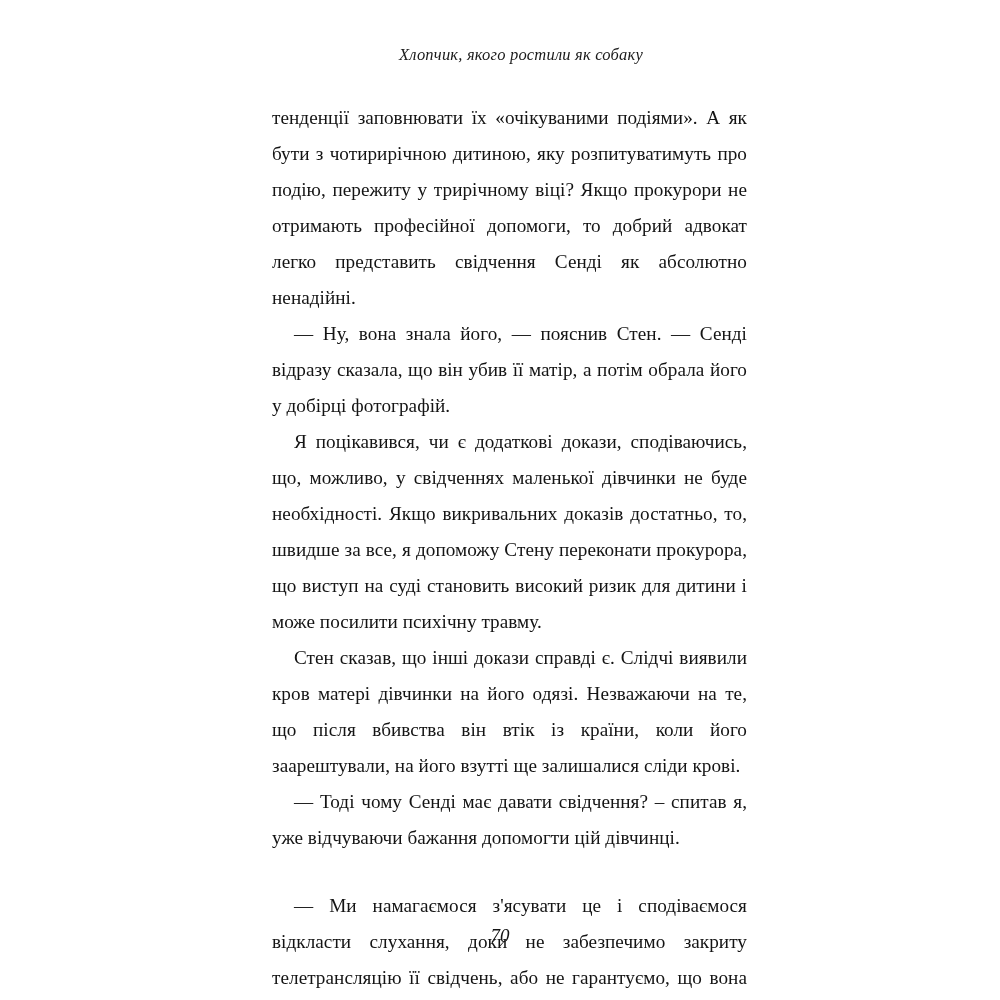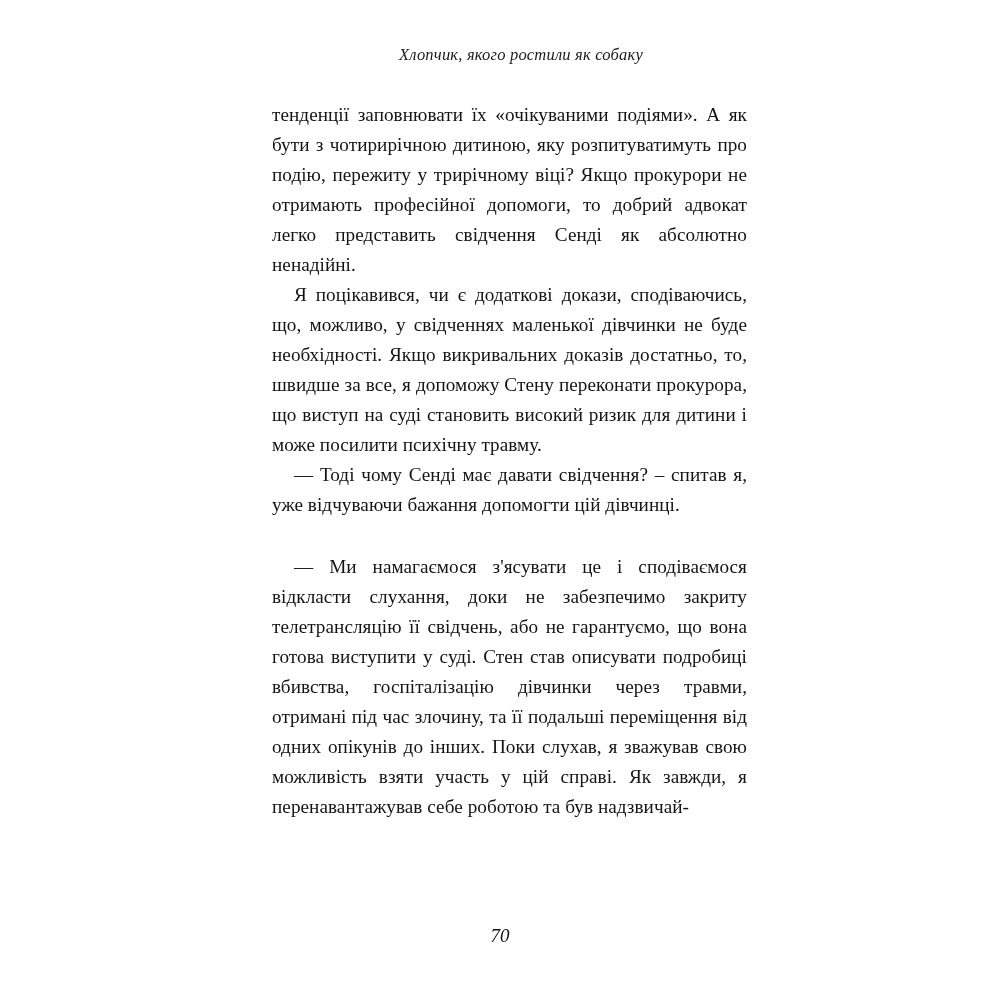--- a/index.html
+++ b/index.html
@@ -39,21 +39,21 @@
   .text-block {
     position: absolute;
     top: 100px;
     left: 272px;
     width: 475px;
   }
 
   .text-block p {
     margin: 0;
     font-size: 19.2px;
-    line-height: 30px;
+    line-height: 36px;
     text-align: justify;
     text-justify: inter-word;
     color: #141414;
     letter-spacing: 0.05px;
   }
 
   .text-block p.indent {
     text-indent: 22px;
   }
 
@@ -75,20 +75,22 @@
 </style>
 </head>
 <body>
 
 <div class="page">
 
   <div class="running-head">Хлопчик, якого ростили як собаку</div>
 
   <div class="text-block">
     <p>тенденції заповнювати їх «очікуваними подіями». А як бути з чотирирічною дитиною, яку розпитуватимуть про подію, пережиту у трирічному віці? Якщо прокурори не отримають професійної допомоги, то добрий адвокат легко представить свідчення Сенді як абсолютно ненадійні.</p>
+    <p class="indent">— Ну, вона знала його, — пояснив Стен. — Сенді відразу сказала, що він убив її матір, а потім обрала його у добірці фотографій.</p>
     <p class="indent">Я поцікавився, чи є додаткові докази, сподіваючись, що, можливо, у свідченнях маленької дівчинки не буде необхідності. Якщо викривальних доказів достатньо, то, швидше за все, я допоможу Стену переконати прокурора, що виступ на суді становить високий ризик для дитини і може посилити психічну травму.</p>
+    <p class="indent">Стен сказав, що інші докази справді є. Слідчі виявили кров матері дівчинки на його одязі. Незважаючи на те, що після вбивства він втік із країни, коли його заарештували, на його взутті ще залишалися сліди крові.</p>
     <p class="indent">— Тоді чому Сенді має давати свідчення? – спитав я, уже відчуваючи бажання допомогти цій дівчинці.</p>
     <p class="indent last">— Ми намагаємося з'ясувати це і сподіваємося відкласти слухання, доки не забезпечимо закриту телетрансляцію її свідчень, або не гарантуємо, що вона готова виступити у суді. Стен став описувати подробиці вбивства, госпіталізацію дівчинки через травми, отримані під час злочину, та її подальші переміщення від одних опікунів до інших. Поки слухав, я зважував свою можливість взяти участь у цій справі. Як завжди, я перенавантажував себе роботою та був надзвичай-</p>
   </div>
 
   <div class="folio">70</div>
 
 </div>
 
 </body></html>

